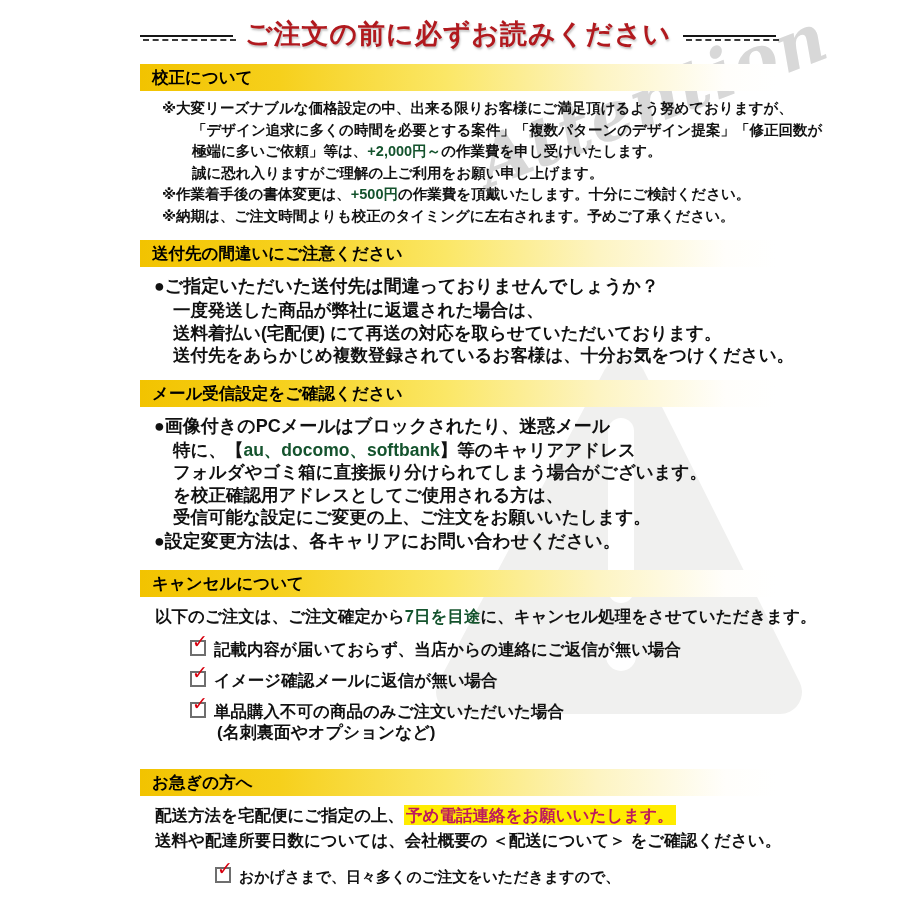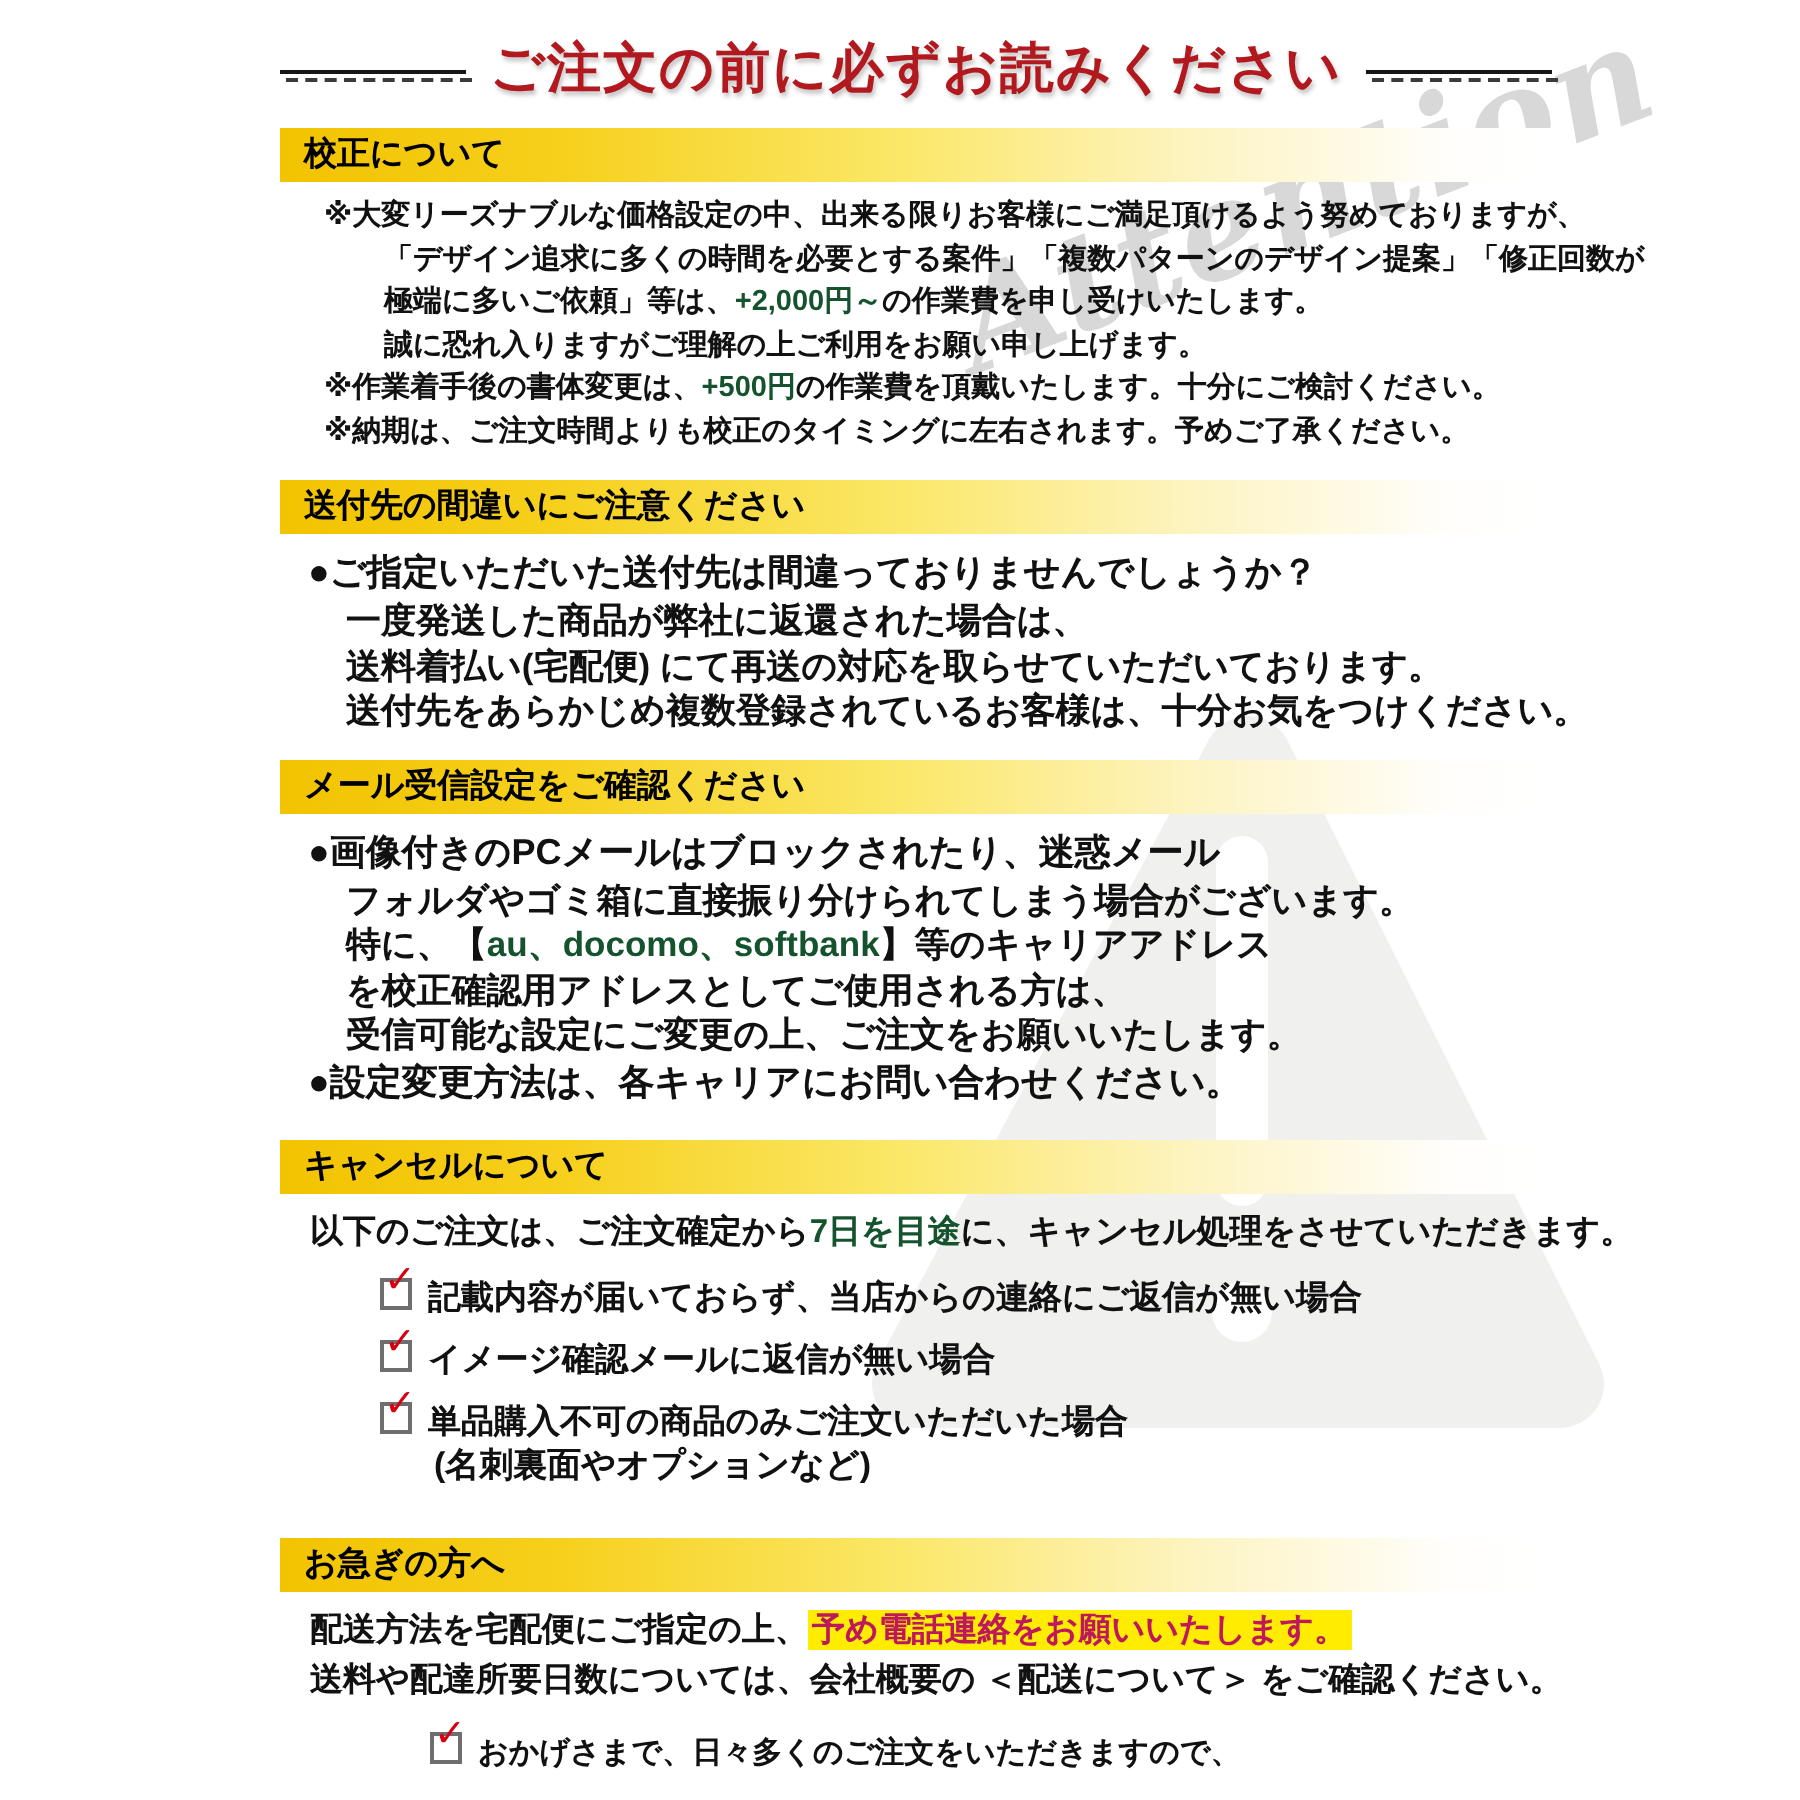--- a/index.html
+++ b/index.html
@@ -105,22 +105,22 @@
           <div class="line bullet"><span class="seg">●ご指定いただいた送付先は間違っておりませんでしょうか？</span></div>
           <div class="line cont"><span class="seg">一度発送した商品が弊社に返還された場合は、</span></div>
           <div class="line cont"><span class="seg">送料着払い(宅配便) にて再送の対応を取らせていただいております。</span></div>
           <div class="line cont"><span class="seg">送付先をあらかじめ複数登録されているお客様は、十分お気をつけください。</span></div>
         </div>
       </section>
       <section class="sec sec-mail-settings">
         <div class="sec-header">メール受信設定をご確認ください</div>
         <div class="sec-body">
           <div class="line bullet"><span class="seg">●画像付きのPCメールはブロックされたり、迷惑メール</span></div>
+          <div class="line cont"><span class="seg">特に、【</span><span class="seg red">au、docomo、softbank</span><span class="seg">】等のキャリアアドレス</span></div>
           <div class="line cont"><span class="seg">フォルダやゴミ箱に直接振り分けられてしまう場合がございます。</span></div>
-          <div class="line cont"><span class="seg">特に、【</span><span class="seg red">au、docomo、softbank</span><span class="seg">】等のキャリアアドレス</span></div>
           <div class="line cont"><span class="seg">を校正確認用アドレスとしてご使用される方は、</span></div>
           <div class="line cont"><span class="seg">受信可能な設定にご変更の上、ご注文をお願いいたします。</span></div>
           <div class="line bullet"><span class="seg">●設定変更方法は、各キャリアにお問い合わせください。</span></div>
         </div>
       </section>
       <section class="sec sec-cancel">
         <div class="sec-header">キャンセルについて</div>
         <div class="sec-body">
           <div class="line plain"><span class="seg">以下のご注文は、ご注文確定から</span><span class="seg red">7日を目途</span><span class="seg">に、キャンセル処理をさせていただきます。</span></div>
           <div class="line check"><span class="checkbox"><span class="checkmark">✓</span></span><span class="seg">記載内容が届いておらず、当店からの連絡にご返信が無い場合</span></div>

